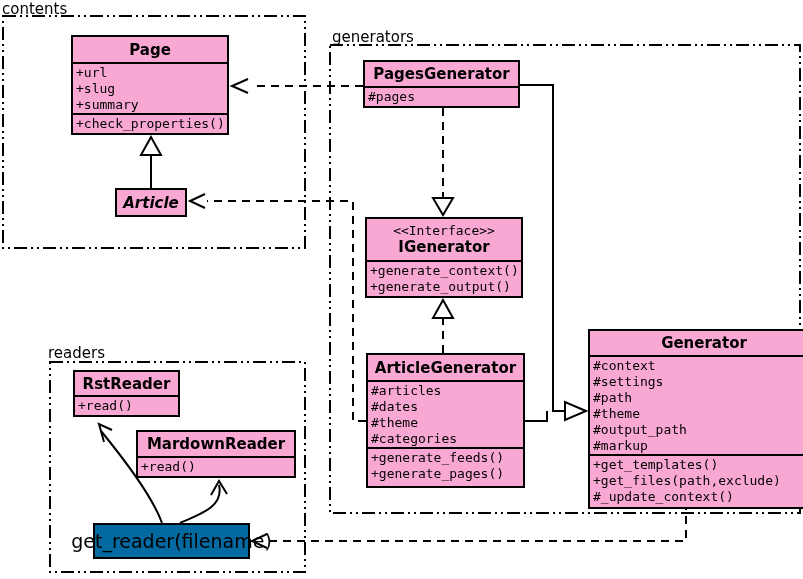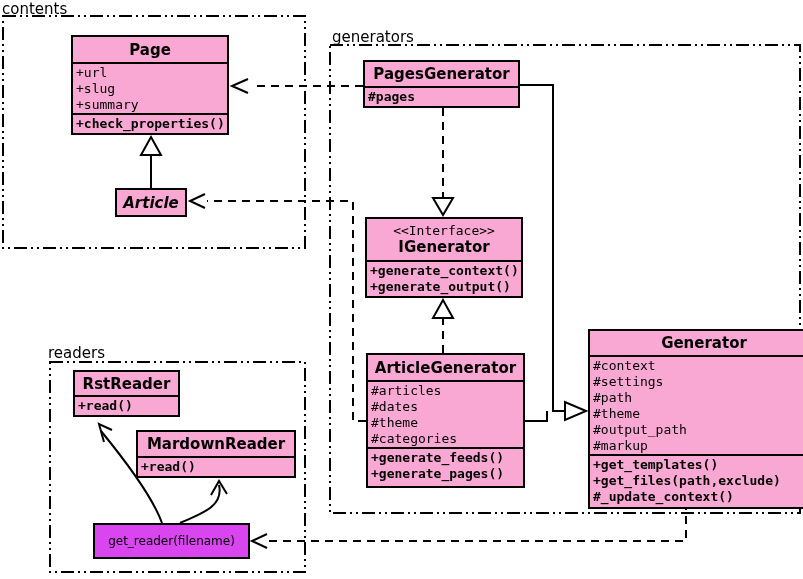--- a/index.html
+++ b/index.html
@@ -12,24 +12,24 @@
   .tri{fill:#fff;stroke:#000;stroke-width:2;stroke-linejoin:miter;}
   .open{fill:none;stroke:#000;stroke-width:2;}
   .pkg-label{position:absolute;z-index:3;font-size:15px;line-height:16px;}
   .uml-class{position:absolute;z-index:2;background:#f9a8d4;border:2px solid #000;
              box-sizing:border-box;display:flex;flex-direction:column;}
   .uml-title{font-weight:bold;font-size:15px;text-align:center;border-bottom:2px solid #000;
              display:flex;flex-direction:column;align-items:center;justify-content:center;flex:0 0 auto;}
   .uml-title.lone{border-bottom:none;flex:1;}
   .stereo{font-family:"DejaVu Sans Mono",monospace;font-weight:normal;font-size:13px;line-height:15px;}
   .cmp{border-bottom:2px solid #000;padding:1px 2px 0 3px;flex:0 0 auto;}
-  .cmp.last{border-bottom:none;flex:1;font-weight:bold;}
+  .cmp.last{border-bottom:none;flex:1;}
   .mline{font-family:"DejaVu Sans Mono",monospace;font-size:13px;line-height:16px;white-space:pre;}
-  .fnbox{position:absolute;z-index:2;background:#d946ef;border:2px solid #000;box-sizing:border-box;
-         display:flex;align-items:center;justify-content:center;font-size:12px;}
+  .fnbox{position:absolute;z-index:2;background:#0369a1;border:2px solid #000;box-sizing:border-box;
+         display:flex;align-items:center;justify-content:center;font-size:19px;}
 </style>
 </head>
 <body>
 
 <div id="canvas">
 
   <svg id="wires" width="803" height="579">
 
     <rect class="pkg" x="3" y="16" width="302" height="232"></rect>
     <rect class="pkg" x="330" y="45" width="470" height="468"></rect>

